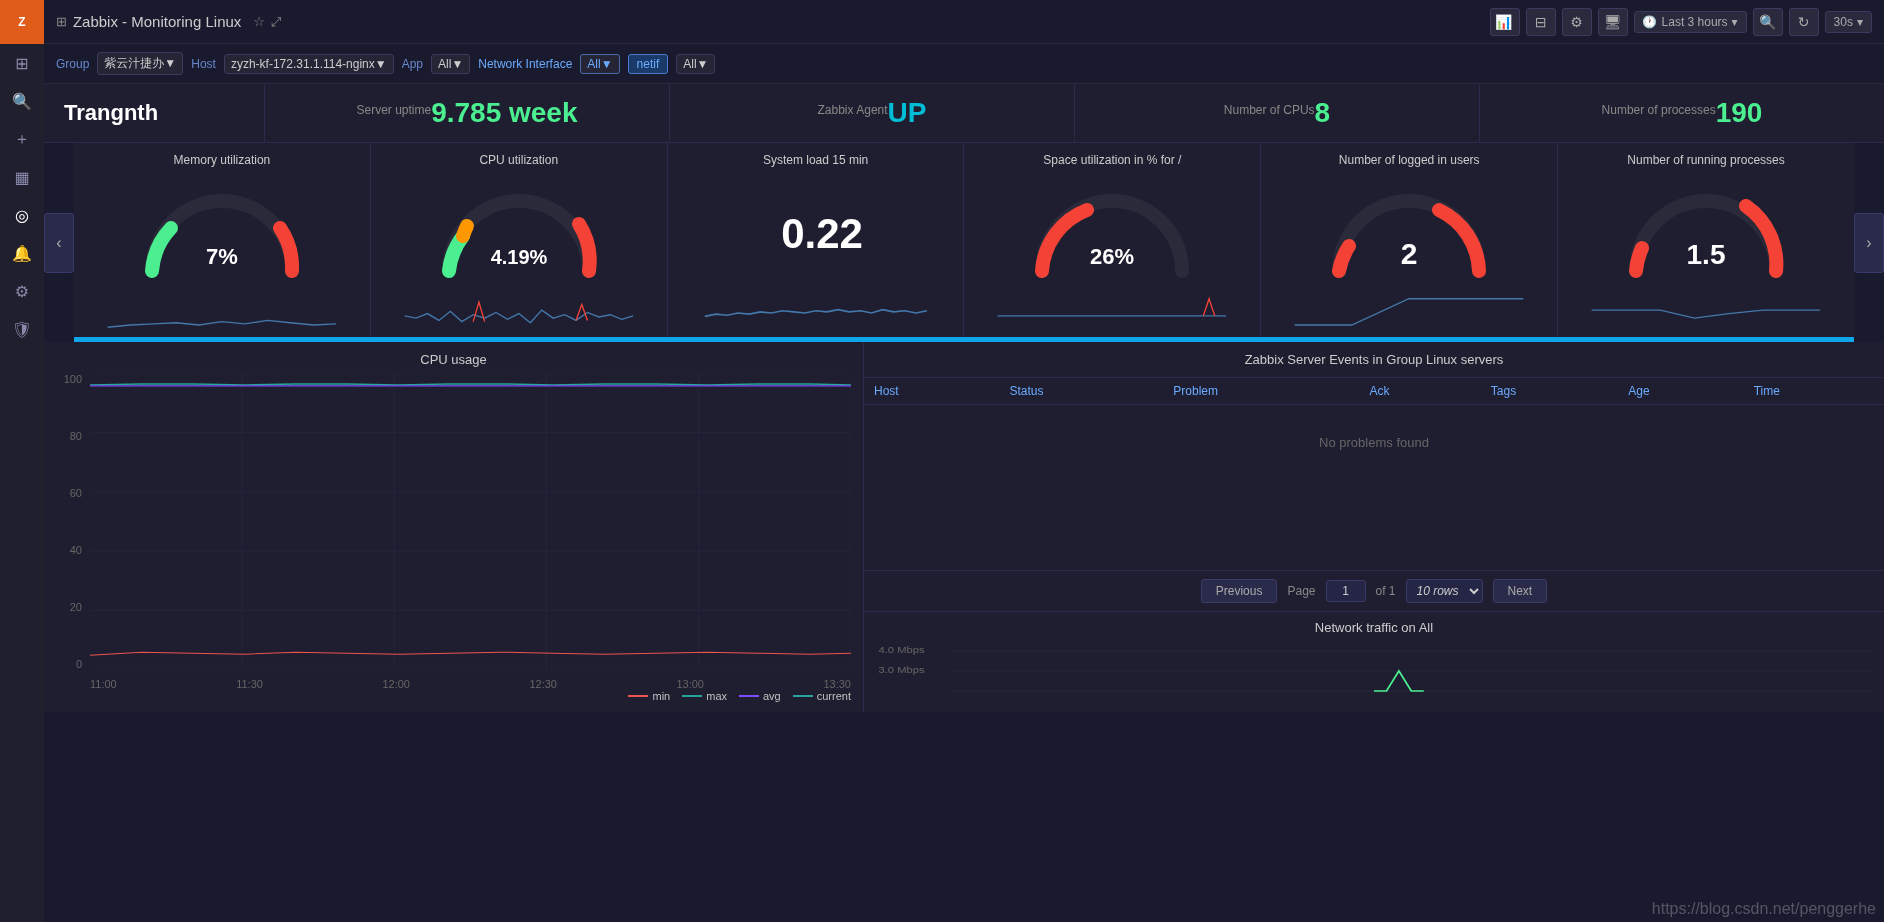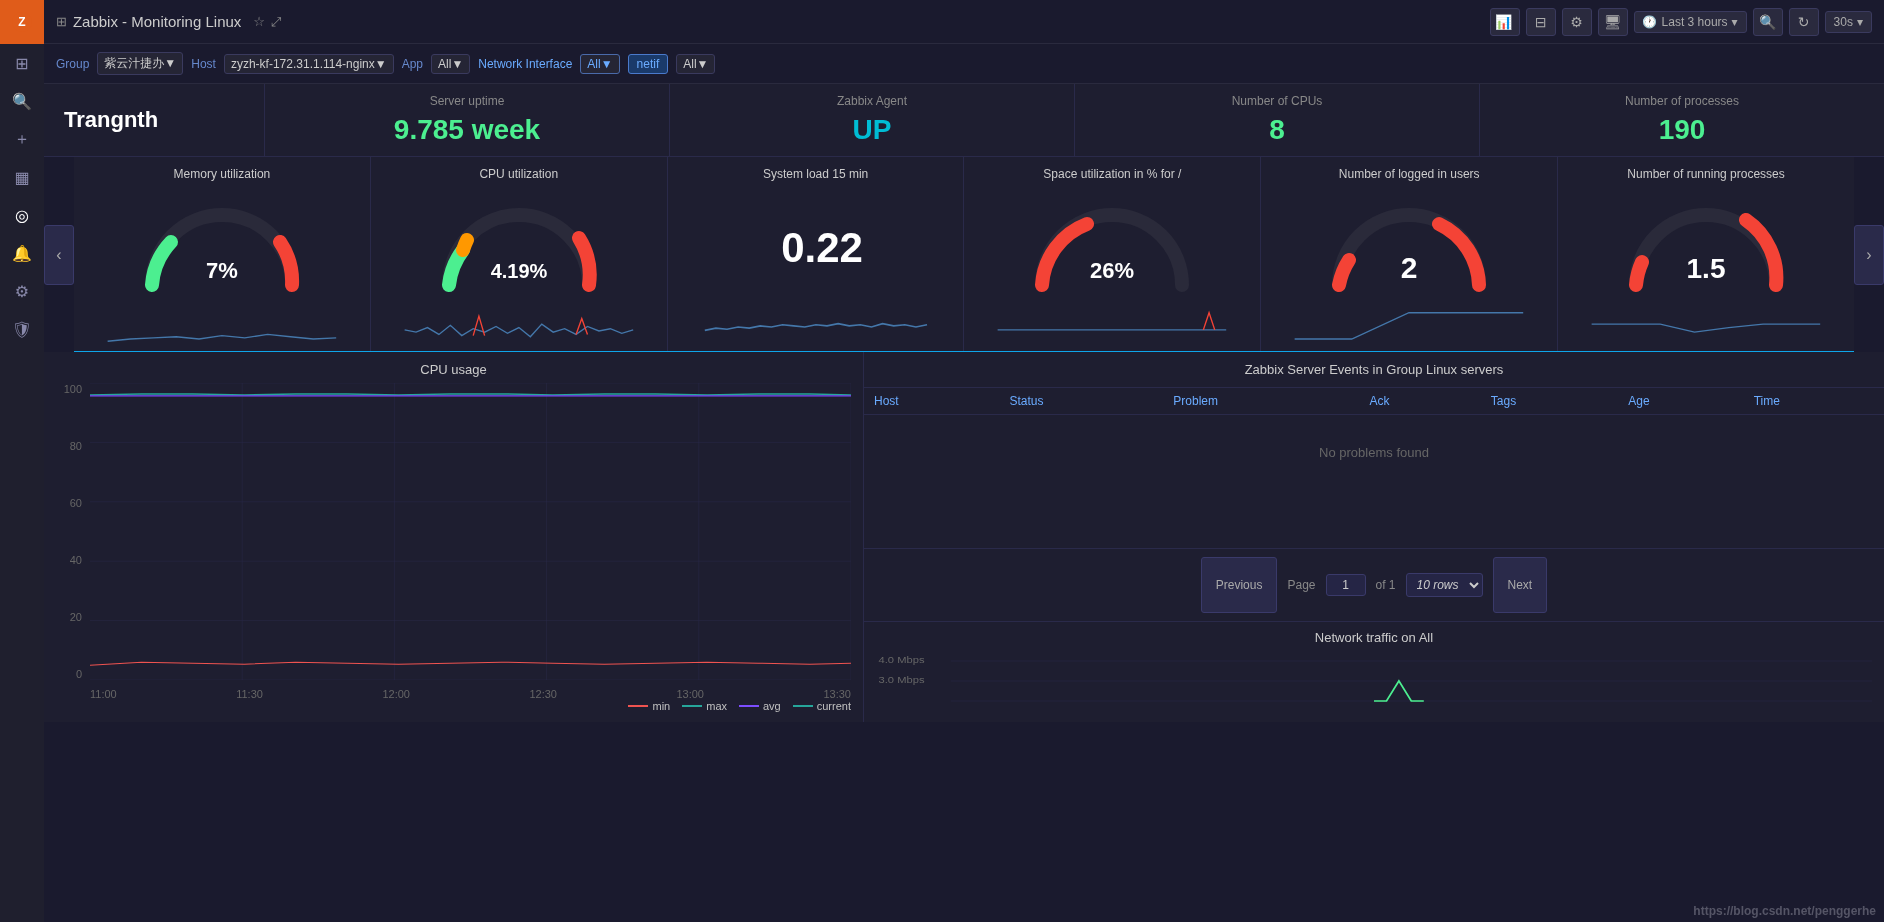--- a/index.html
+++ b/index.html
@@ -38,30 +38,30 @@
 
     
     .stats-header {
       display: flex; background: #1e1e30; border-bottom: 1px solid #2a2a4a;
     }
     .stats-name-cell {
       width: 220px; min-width: 220px; padding: 16px 20px; display: flex; align-items: center;
     }
     .stats-name { font-size: 22px; font-weight: bold; color: #fff; }
     .stat-cell {
-      flex: 1; padding: 10px 8px; border-left: 1px solid #2a2a4a; display: flex; flex-direction: column; align-items: center; justify-content: center;
+      flex: 1; padding: 10px 8px; border-left: 1px solid #2a2a4a; display: flex; flex-direction: row; align-items: center; justify-content: center;
     }
     .stat-label { font-size: 12px; color: #888; margin-bottom: 6px; text-align: center; }
     .stat-value { font-size: 28px; font-weight: 600; }
     .stat-value.green { color: #4cef90; }
     .stat-value.cyan { color: #00bcd4; }
 
     
     .gauge-row {
-      display: flex; border-bottom: 1px solid #0ea5e9;
+      display: flex; border-bottom: 5px solid #0ea5e9;
     }
     .gauge-cell {
       flex: 1; background: #1e1e30; border-right: 1px solid #2a2a4a; padding: 10px 8px 4px; display: flex; flex-direction: column; align-items: center; position: relative; min-height: 180px;
     }
     .gauge-cell:last-child { border-right: none; }
     .gauge-title { font-size: 12px; color: #ccc; text-align: center; margin-bottom: 4px; }
 
     
     .gauge-svg { width: 180px; height: 120px; }
 
@@ -83,36 +83,36 @@
     .legend-item { display: flex; align-items: center; gap: 4px; }
     .legend-dot { width: 20px; height: 2px; }
 
     
     .events-panel { flex: 1; background: #1e1e30; display: flex; flex-direction: column; }
     .events-title { font-size: 13px; color: #ccc; text-align: center; padding: 10px; border-bottom: 1px solid #2a2a4a; }
     .events-table { width: 100%; border-collapse: collapse; }
     .events-table th { color: #6aabff; font-size: 12px; padding: 6px 10px; text-align: left; border-bottom: 1px solid #2a2a4a; font-weight: 500; }
     .events-body-msg { text-align: center; color: #666; padding: 30px; }
     .events-footer { margin-top: auto; padding: 8px 12px; display: flex; align-items: center; justify-content: center; gap: 10px; border-top: 1px solid #2a2a4a; }
-    .page-btn { background: #2a2a4a; border: 1px solid #3a3a6a; color: #aaa; padding: 20px 14px; border-radius: 3px; cursor: pointer; font-size: 12px; }
+    .page-btn { background: #2a2a4a; border: 1px solid #3a3a6a; color: #aaa; padding: 4px 14px; border-radius: 3px; cursor: pointer; font-size: 12px; }
     .page-input { background: #252545; border: 1px solid #3a3a6a; color: #ccc; width: 40px; text-align: center; padding: 3px; border-radius: 3px; font-size: 12px; }
     .page-text { font-size: 12px; color: #888; }
     .page-select { background: #252545; border: 1px solid #3a3a6a; color: #ccc; padding: 3px 6px; border-radius: 3px; font-size: 12px; font-style: italic; }
 
     
     .nav-arrow { position: absolute; top: 50%; transform: translateY(-50%); background: #2a2a4a; border: 1px solid #3a3a6a; color: #aaa; width: 30px; height: 60px; display: flex; align-items: center; justify-content: center; cursor: pointer; font-size: 16px; border-radius: 3px; z-index: 10; }
     .nav-arrow.left { left: 0; }
     .nav-arrow.right { right: 0; }
     .gauge-row-wrapper { position: relative; }
 
     
     .network-panel { background: #1e1e30; border-top: 1px solid #2a2a4a; padding: 8px 12px; }
 
     
-    .url-bar { position: fixed; bottom: 4px; right: 8px; font-size: 12px; color: #556; font-weight: bold; }
+    .url-bar { position: fixed; bottom: 4px; right: 8px; font-size: 16px; color: #556; }
   </style>
 </head>
 <body>
 
 <div class="sidebar">
   <div class="sidebar-logo">
     <svg width="22" height="22" viewBox="0 0 22 22" fill="none">
       <circle cx="11" cy="11" r="10" fill="#e05c1a"></circle>
       <text x="11" y="15" text-anchor="middle" font-size="12" fill="white" font-weight="bold">Z</text>
     </svg>

